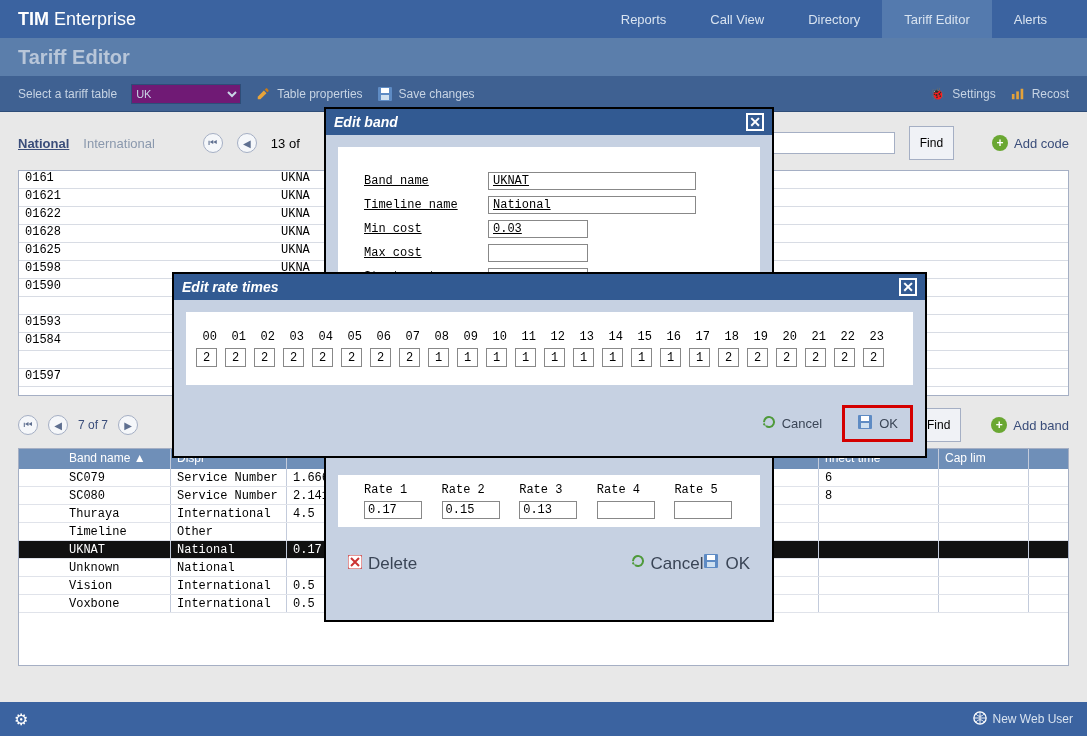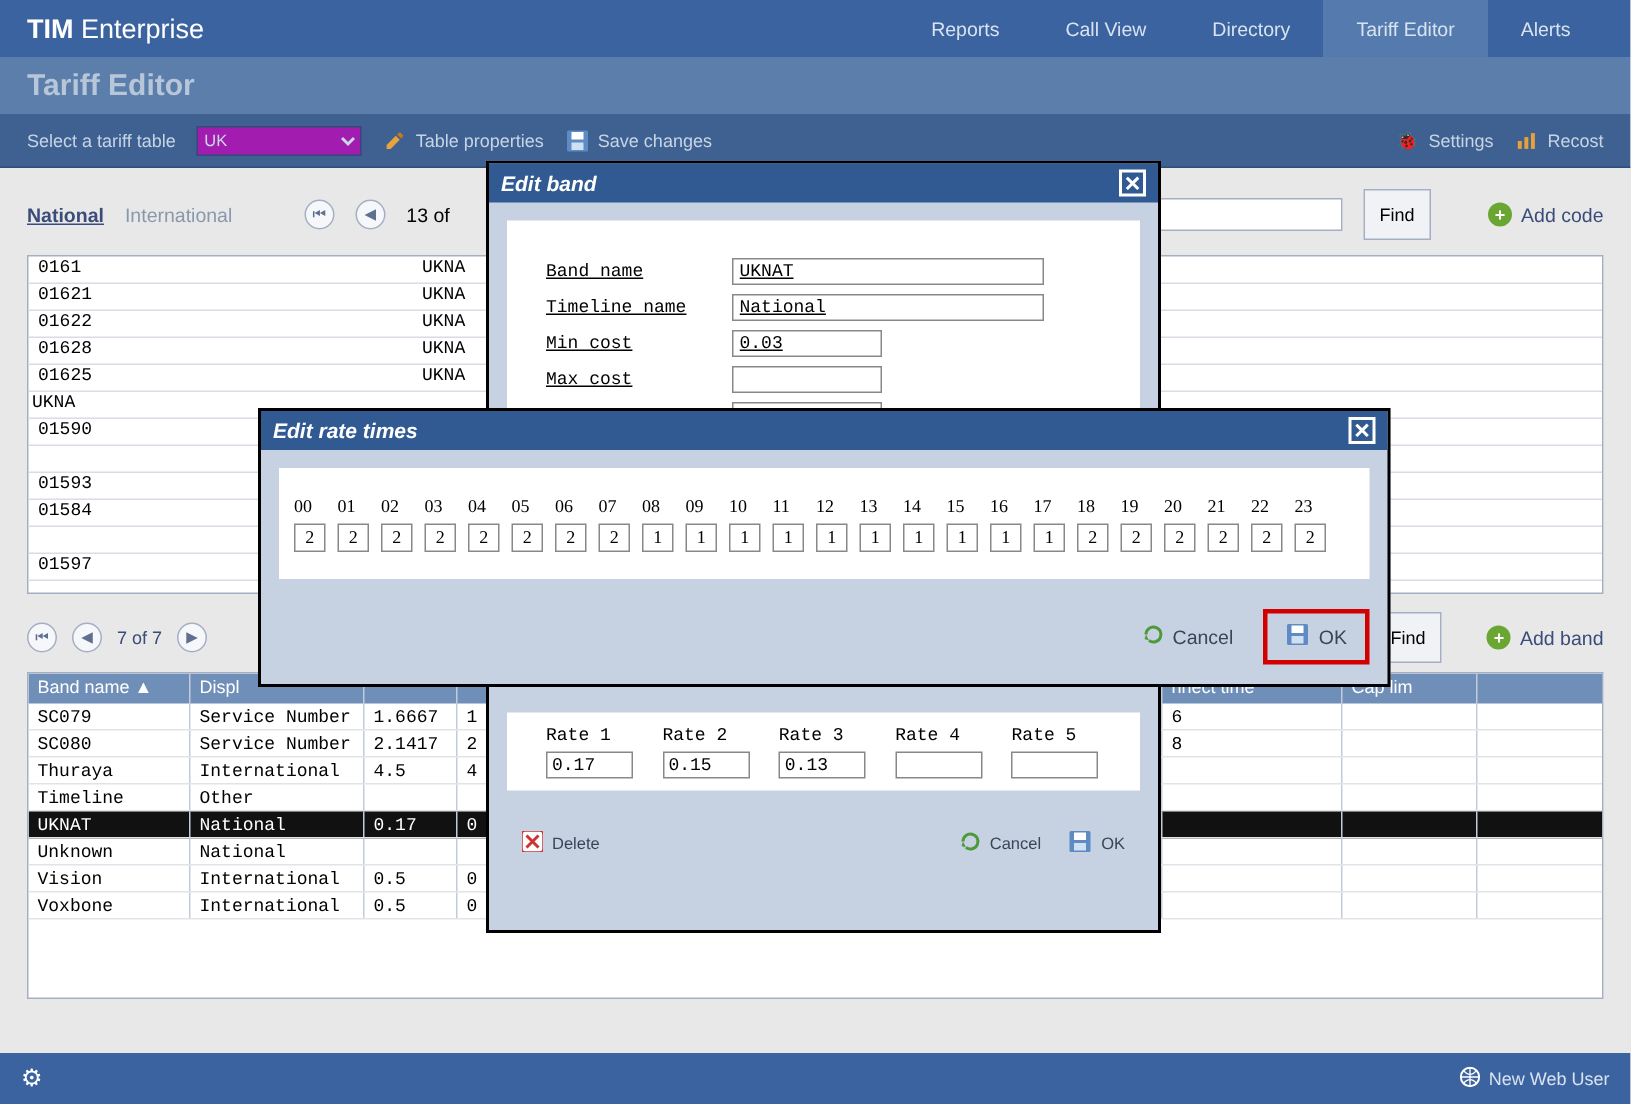--- a/index.html
+++ b/index.html
@@ -36,21 +36,21 @@
   
   .toolbar {
     height: 36px; background: #3f6192;
     display: flex; align-items: center;
     padding: 0 18px; gap: 14px;
     color: #c7d4e4; font-size: 12px;
     border-bottom: 1px solid #2e4d78;
   }
   .toolbar select {
     width: 110px; height: 20px;
-    background: #a21caf; color: #c9d6e6; border: 1px solid #2e4d78;
+    background: #701a75; color: #c9d6e6; border: 1px solid #2e4d78;
     font-size: 11px;
   }
   .tool-link { display: flex; align-items: center; gap: 6px; cursor: pointer; }
   .tool-icon { width: 16px; height: 16px; display: inline-flex; align-items:center; justify-content:center; }
   .toolbar .spacer { flex: 1; }
   
   .main {
     position: absolute; top: 112px; left: 0; right: 0; bottom: 34px;
     background: #e8e8e8;
     padding: 14px 18px 0 18px;
@@ -102,21 +102,21 @@
   }
   .band-header div, .band-row div {
     padding: 2px 6px; border-right:1px solid #c3cbdb; white-space:nowrap; overflow:hidden;
   }
   .band-body { position:absolute; top:20px; left:0; right:0; bottom:16px; overflow:hidden; }
   .band-row {
     display:flex; height:18px; font-family:"Courier New",monospace; font-size:12px;
     border-bottom:1px solid #e0e3ea;
   }
   .band-row.selected { background:#111; color:#fff; }
-  .col-bn{width:108px;} .col-dn{width:116px;} .col-r1{width:62px;} .col-r2{width:470px;}
+  .col-bn{width:108px;margin-left:44px;} .col-dn{width:116px;} .col-r1{width:62px;} .col-r2{width:470px;}
   .col-ct{width:120px;} .col-cl{width:90px;}
   .band-hscroll {
     position:absolute;left:0;right:0;bottom:0;height:16px;overflow-x:scroll;
   }
   .band-hscroll .inner{width:1400px;height:1px;}
   
   .footer {
     position:absolute; left:0; right:0; bottom:0; height:34px;
     background:#3b63a0; color:#d8e3f0; font-size:12px;
     display:flex; align-items:center; padding:0 14px;
@@ -144,31 +144,31 @@
   .eb-form .fr label { width: 124px; }
   .eb-form .fr input {
     width: 208px; height:18px; border:1px solid #888; font-family:"Courier New",monospace;
     font-size:12px; padding:0 4px;
   }
   .eb-rates { padding: 8px 26px; background:#fff; margin: 0 12px; }
   .eb-rates .rate-cols { display:flex; gap:18px; font-family:"Courier New",monospace; font-size:12px;}
   .eb-rates .rate-col { display:flex; flex-direction:column; gap:4px; width:60px;}
   .eb-rates .rate-col input { width:58px; height:18px; border:1px solid #888; font-family:inherit; font-size:12px; padding:0 3px;}
   .eb-buttons {
-    display:flex; align-items:center; gap:18px; padding: 26px 22px 10px 22px;
-    font-size:11px;
+    display:flex; align-items:center; padding: 26px 22px 10px 22px;
+    font-size:17px;
     text-align:center;
   }
   .eb-buttons .spacer{flex:1;}
   .btn-link { display:flex; align-items:center; gap:6px; cursor:pointer; color:#3a4556;}
   
   .modal-rate-times { left: 172px; top: 272px; width: 755px; height: 186px; z-index: 20; }
   .rt-body { background:#fff; margin:12px; padding:18px 10px; }
   .rt-grid { display:flex; gap:8px; font-family:"Courier New",monospace; font-size:12px;}
-  .rt-col { display:flex; flex-direction:column; align-items:flex-start; gap:4px; width:21px;font-family:Liberation Serif, serif;}
+  .rt-col { display:flex; flex-direction:column; align-items:flex-end; gap:4px; width:21px;}
   .rt-col .hr { font-size:12px; }
   .rt-col input {
     width:21px; height:19px; text-align:center; border:1px solid #888;
     font-family:inherit; font-size:12px;
   }
   .rt-buttons {
     display:flex; align-items:center; justify-content:flex-end; gap:20px;
     padding: 8px 12px 4px 12px; font-size:13px;
   }
   .ok-highlight {
@@ -276,20 +276,21 @@
         </div>
       <div class="row">
           <div class="c1">01628</div>
           <div class="c2">UKNA</div>
         </div>
       <div class="row">
           <div class="c1">01625</div>
           <div class="c2">UKNA</div>
         </div>
       <div class="row">
+          <div class="c1">01598</div>
           <div class="c2">UKNA</div>
         </div>
       <div class="row">
           <div class="c1">01590</div>
           <div class="c2"></div>
         </div>
       <div class="row">
           <div class="c2"></div>
         </div>
       <div class="row">

